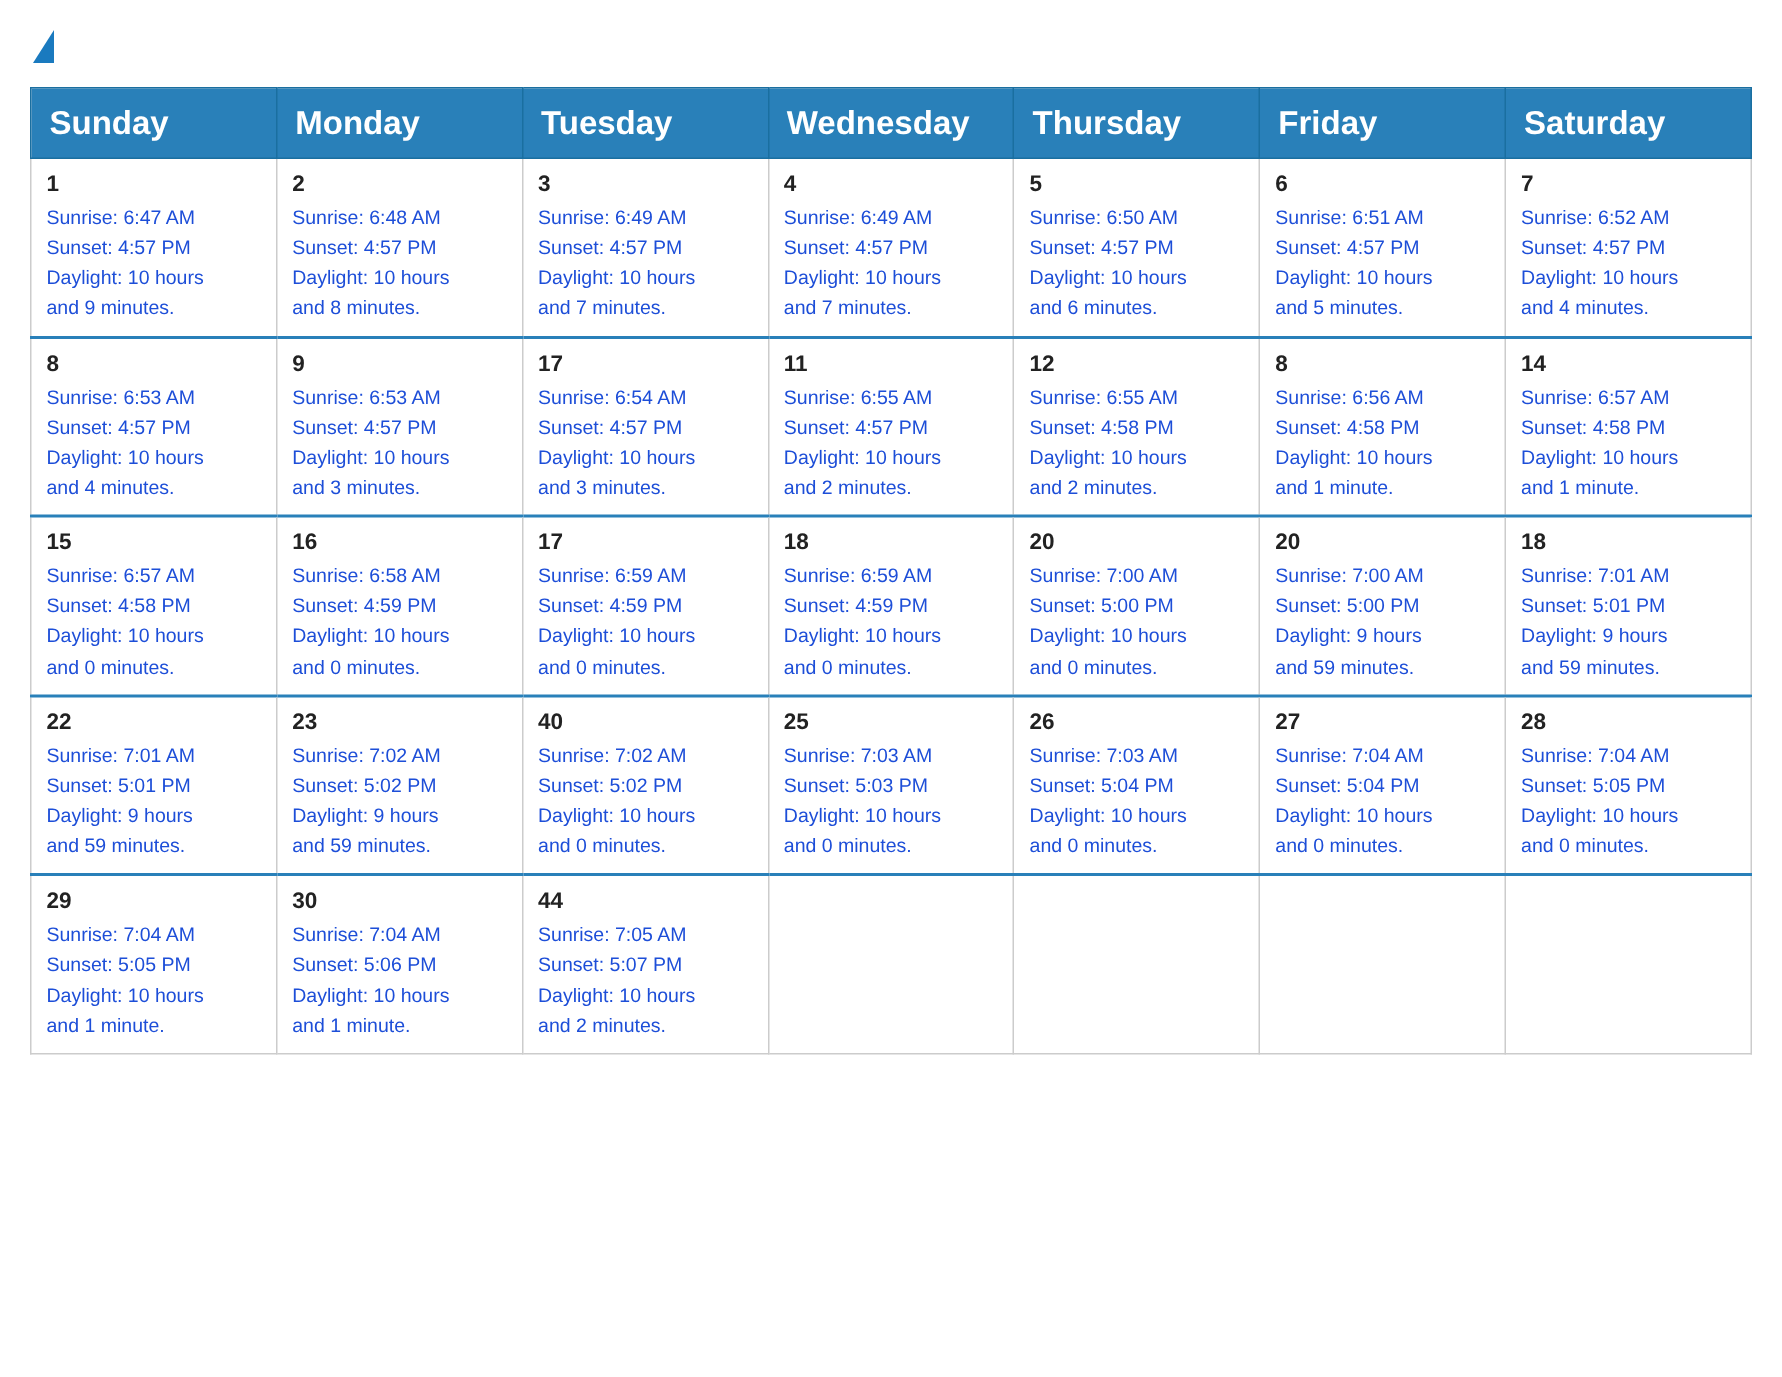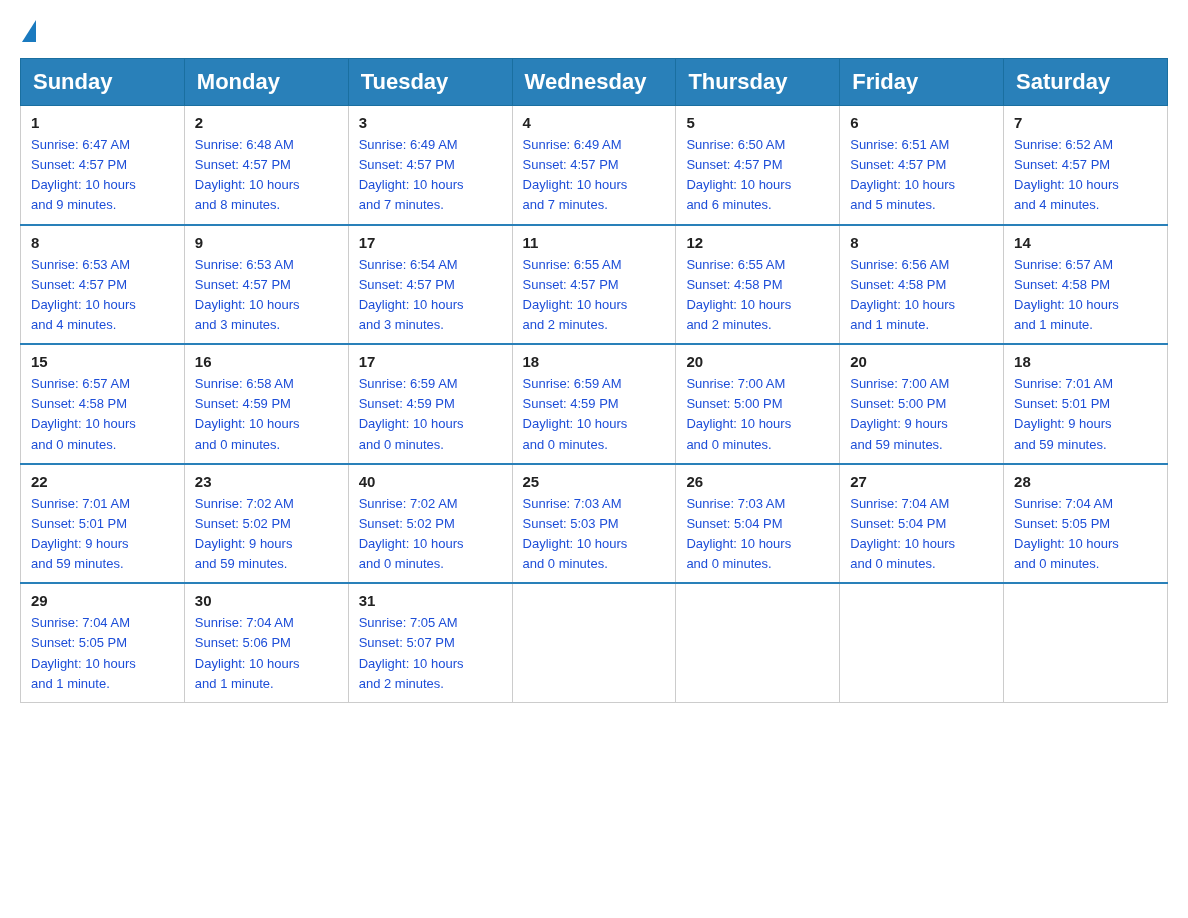--- a/index.html
+++ b/index.html
@@ -253,21 +253,21 @@
       <tr>
         <td>
         <span class="day-num">29</span>
         <span class="day-info">Sunrise: 7:04 AM<br>Sunset: 5:05 PM<br>Daylight: 10 hours<br>and 1 minute.</span>
       </td>
         <td>
         <span class="day-num">30</span>
         <span class="day-info">Sunrise: 7:04 AM<br>Sunset: 5:06 PM<br>Daylight: 10 hours<br>and 1 minute.</span>
       </td>
         <td>
-        <span class="day-num">31</span>
+        <span class="day-num">44</span>
         <span class="day-info">Sunrise: 7:05 AM<br>Sunset: 5:07 PM<br>Daylight: 10 hours<br>and 2 minutes.</span>
       </td>
         <td class="empty-cell"></td>
         <td class="empty-cell"></td>
         <td class="empty-cell"></td>
         <td class="empty-cell"></td>
       </tr>
     </tbody>
 </table>
 

